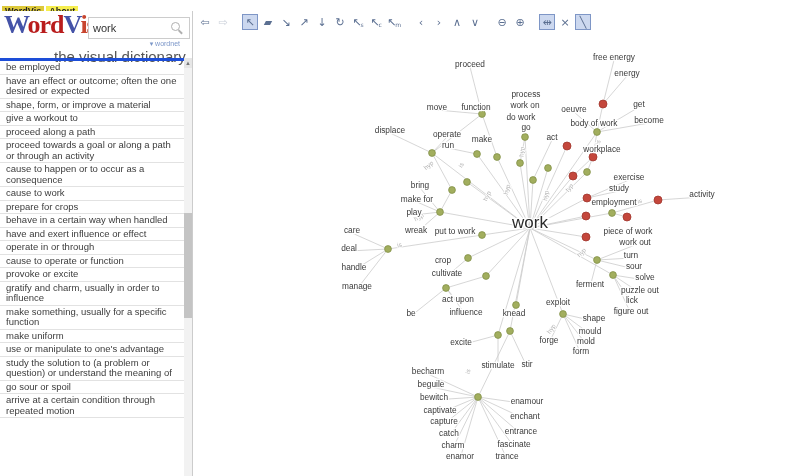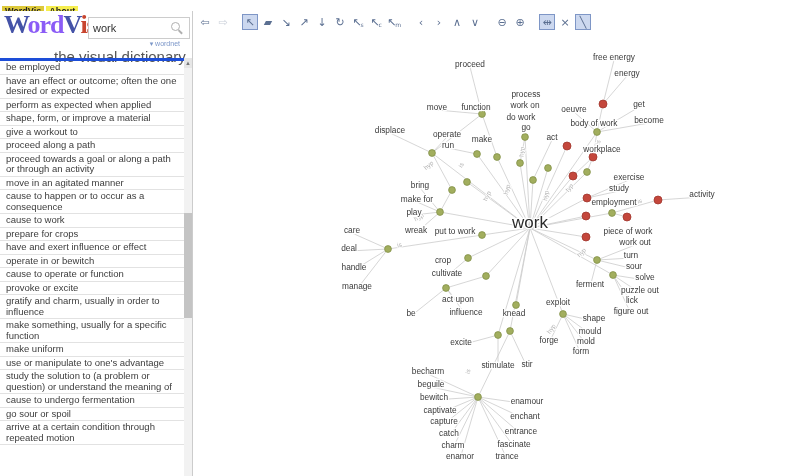--- a/index.html
+++ b/index.html
@@ -54,50 +54,48 @@
 </style>
 </head>
 <body>
 
 <div id="app">
 
   <div id="topbar"><span class="toplink" style="background: rgb(221, 201, 58);">WordVis</span><span class="toplink" style="background: rgb(246, 238, 78);">About</span></div>
 
   <div id="sidebar">
     <div id="sidehead">
-      <div id="logo"><span style="color: rgb(69, 83, 168);">W</span><span style="color: #8b5cf6;">ord</span><span style="color: rgb(69, 83, 168);">V</span><span style="color: rgb(200, 69, 47);">is</span></div>
+      <div id="logo"><span style="color: rgb(69, 83, 168);">W</span><span style="color: #b91c1c;">ord</span><span style="color: rgb(69, 83, 168);">V</span><span style="color: rgb(200, 69, 47);">is</span></div>
       <div id="tagline">the visual dictionary</div>
       <div id="searchbox">
         <input id="searchinput" type="text" value="work" style="">
         <span class="mag"></span>
       </div>
       <div id="sublink">▾ wordnet</div>
     </div>
     <div id="deflist">
         <div class="def-item">be employed</div>
         <div class="def-item">have an effect or outcome; often the one desired or expected</div>
-        <div class="def-item">perform as expected when applied</div>
         <div class="def-item">shape, form, or improve a material</div>
         <div class="def-item">give a workout to</div>
         <div class="def-item">proceed along a path</div>
         <div class="def-item">proceed towards a goal or along a path or through an activity</div>
-        <div class="def-item">move in an agitated manner</div>
         <div class="def-item">cause to happen or to occur as a consequence</div>
         <div class="def-item">cause to work</div>
         <div class="def-item">prepare for crops</div>
+        <div class="def-item">behave in a certain way when handled</div>
         <div class="def-item">have and exert influence or effect</div>
-        <div class="def-item">operate in or bewitch</div>
+        <div class="def-item">operate in or through</div>
         <div class="def-item">cause to operate or function</div>
         <div class="def-item">provoke or excite</div>
         <div class="def-item">gratify and charm, usually in order to influence</div>
         <div class="def-item">make something, usually for a specific function</div>
         <div class="def-item">make uniform</div>
         <div class="def-item">use or manipulate to one's advantage</div>
         <div class="def-item">study the solution to (a problem or question) or understand the meaning of</div>
-        <div class="def-item">cause to undergo fermentation</div>
         <div class="def-item">go sour or spoil</div>
         <div class="def-item">arrive at a certain condition through repeated motion</div>
       </div>
     <div id="sscroll">
       <div id="sscroll-up">▲</div>
       <div id="sscroll-thumb"></div>
     </div>
   </div>
 
   <div id="main">

